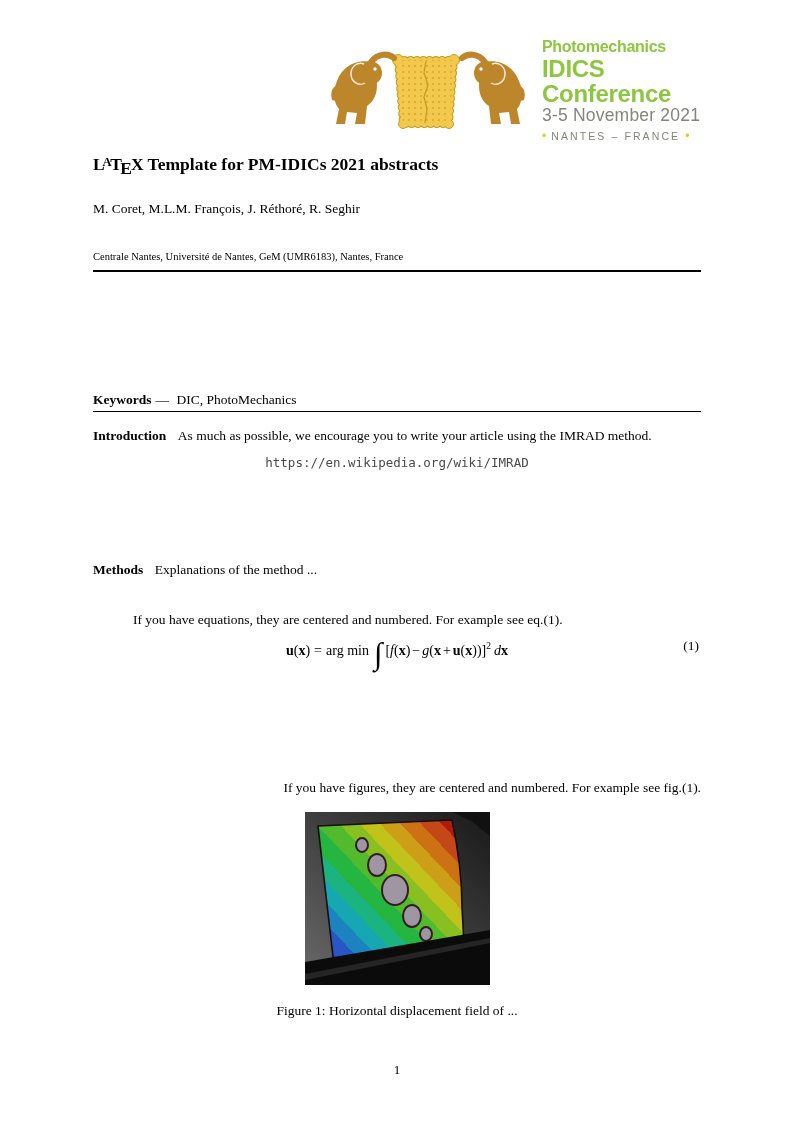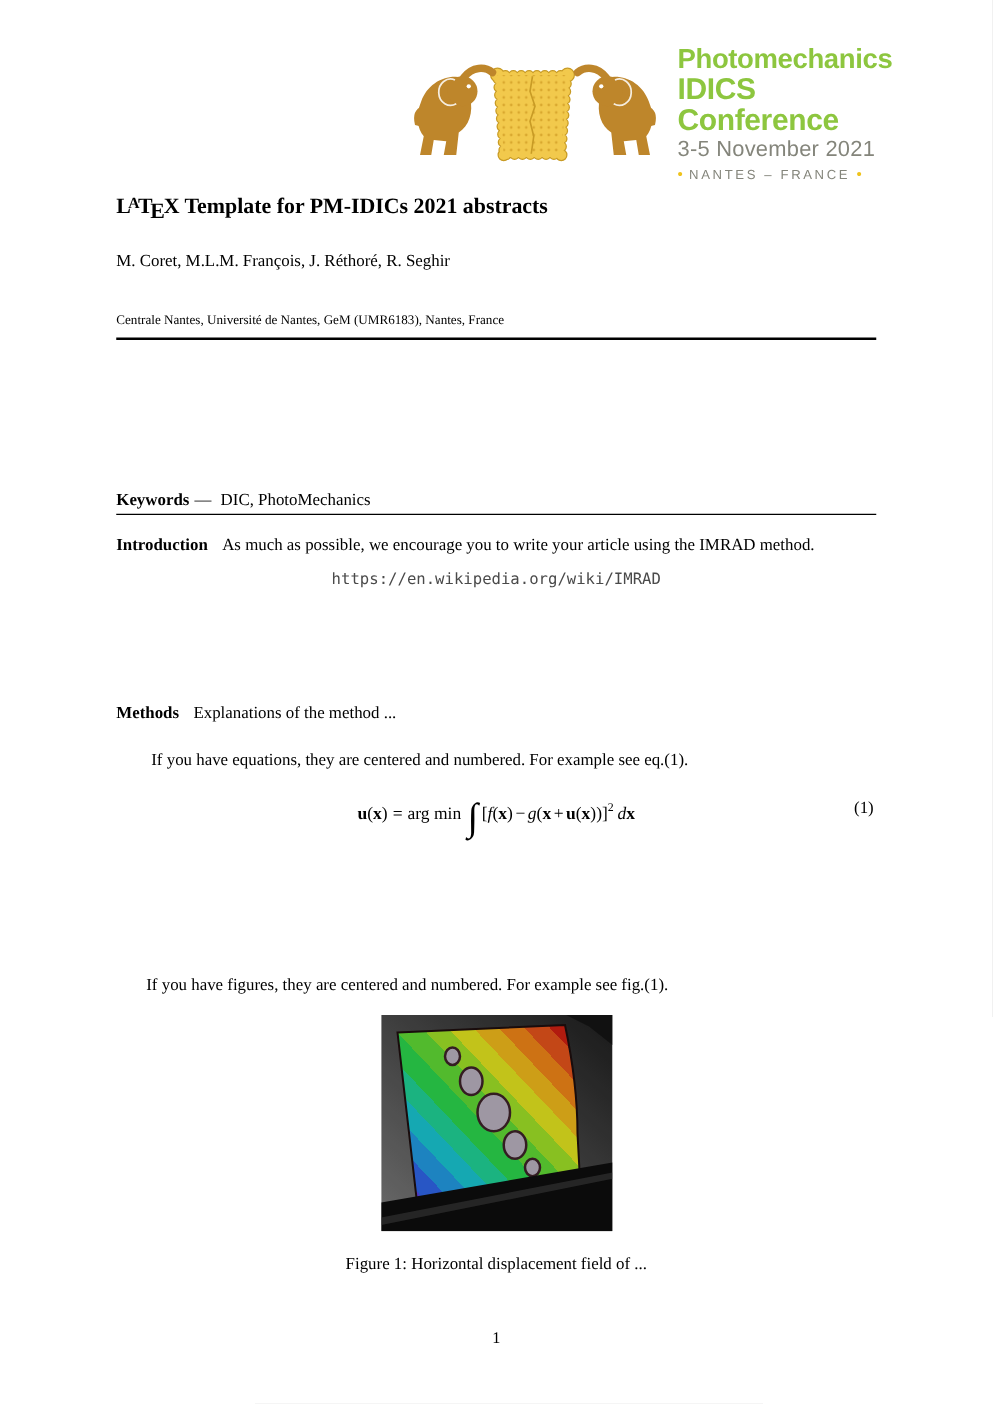--- a/index.html
+++ b/index.html
@@ -7,21 +7,21 @@
     position:relative;width:794px;height:1123px;background:#ffffff;
     font-family:"Liberation Serif", serif;color:#000;overflow:hidden;
     margin:0 auto;
   }
   
   .logo-row{position:absolute;left:327px;top:44px;width:382px;height:94px;
     display:flex;align-items:center;gap:13px;}
   .logo-art{width:202px;height:92px;flex:0 0 auto;}
   .brand-text{display:flex;flex-direction:column;justify-content:center;
     font-family:"Liberation Sans", sans-serif;width:167px;}
-  .brand-line1{font-weight:bold;font-size:22px;line-height:1.04;color:var(--brand-green,#8DC63F);letter-spacing:-0.3px;}
+  .brand-line1{font-weight:bold;font-size:16px;line-height:1.04;color:var(--brand-green,#8DC63F);letter-spacing:-0.3px;}
   .brand-line2{font-weight:bold;font-size:24px;line-height:1.06;color:var(--brand-green,#8DC63F);letter-spacing:-0.3px;}
   .brand-line3{font-size:17.5px;line-height:1.12;color:var(--brand-gray,#84857B);letter-spacing:0.2px;}
   .brand-line4{margin-top:3px;font-size:10.5px;font-weight:normal;letter-spacing:2.1px;
     color:var(--brand-gray,#84857B);white-space:nowrap;}
   .brand-dot{color:var(--brand-gold,#EFC31C);font-size:12px;letter-spacing:0;}
   
   .abs{position:absolute;}
   .doc-title{left:93px;top:154px;font-size:17.5px;font-weight:bold;white-space:nowrap;}
   .latex-a{font-size:12.5px;vertical-align:0.33em;margin-left:-0.17em;margin-right:-0.1em;}
   .latex-e{vertical-align:-0.22em;margin-left:-0.1em;margin-right:-0.06em;}
@@ -29,21 +29,21 @@
   .affiliation{left:93px;top:251px;font-size:10.5px;}
   .rule-thick{left:93px;top:270px;width:608px;height:2px;background:#000;}
   .rule-thin{left:93px;top:411px;width:608px;height:1px;background:#000;}
   .para{font-size:13.5px;line-height:1.45;width:608px;left:93px;}
   .abstract-p{top:279px;}
   .keywords-p{top:390px;}
   .intro-p{top:426px;}
   .methods-p{top:560px;}
   .eqintro-p{top:594px;text-indent:24px;}
   .results-p{top:743px;}
-  .figintro-p{top:778px;text-indent:24px;}
+  .figintro-p{top:778px;text-indent:24px;text-align:right;}
   .sec-label{font-weight:bold;margin-right:0.85em;}
   .hdr-label{font-weight:bold;margin-right:0.3em;}
   .hdr-dash{margin-right:0.55em;}
   .ul{border-bottom:1.1px solid #000;padding-bottom:0.5px;}
   .url-line{left:93px;top:455px;width:608px;text-align:center;
     font-family:"DejaVu Sans Mono", monospace;font-size:12.5px;color:#4a4a4a;}
   
   .equation-row{left:93px;top:620px;width:608px;height:52px;}
   .eq-body{position:absolute;left:0;right:0;top:14px;text-align:center;font-size:14px;white-space:nowrap;}
   .bv{font-weight:bold;}
@@ -120,21 +120,21 @@
   <p class="abs para keywords-p" style="margin:0;"><span class="hdr-label">Keywords</span><span class="hdr-dash">—</span><span>DIC, PhotoMechanics</span></p>
 
   <div class="abs rule-thin"></div>
 
   <p class="abs para intro-p" style="margin:0;"><span class="sec-label">Introduction</span><span>As much as possible, we encourage you to write your article using the IMRAD method.</span></p>
 
   <div class="abs url-line">https://en.wikipedia.org/wiki/IMRAD</div>
 
   <p class="abs para methods-p" style="margin:0;"><span class="sec-label">Methods</span><span>Explanations of the method ...</span></p>
 
-  <p class="abs para eqintro-p" style="margin:4px;">If you have equations, they are centered and numbered. For example see eq.(1).</p>
+  <p class="abs para eqintro-p" style="margin:16px;">If you have equations, they are centered and numbered. For example see eq.(1).</p>
 
   <div class="abs equation-row">
     <div class="eq-body"><span class="bv">u</span><span>(</span><span class="bv">x</span><span>)</span><span class="op">=</span><span>arg min</span><span class="integral">∫</span><span>[</span><span class="it">f</span><span>(</span><span class="bv">x</span><span>)</span><span class="opn">−</span><span class="it">g</span><span>(</span><span class="bv">x</span><span class="opn">+</span><span class="bv">u</span><span>(</span><span class="bv">x</span><span>))</span><span>]</span><span class="eq-sup">2</span><span class="it" style="margin-left:3px;">d</span><span class="bv">x</span></div>
     <div class="eq-number">(1)</div>
   </div>
 
 
   <p class="abs para figintro-p" style="margin:0;">If you have figures, they are centered and numbered. For example see fig.(1).</p>
 
   <div class="abs figure-wrap">

